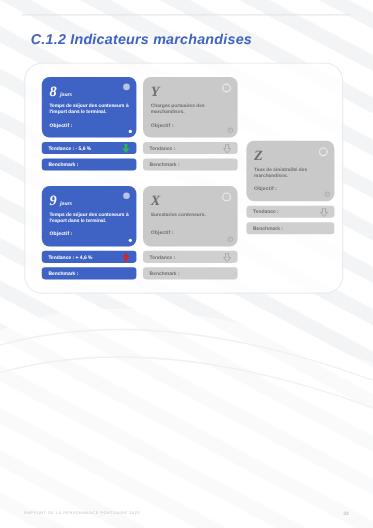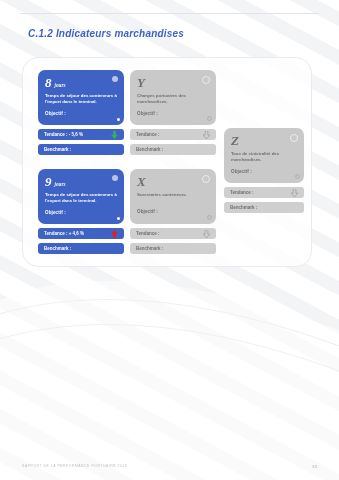--- a/index.html
+++ b/index.html
@@ -32,21 +32,21 @@
     height: 1px;
     background: #e2e4e8;
     z-index: 2;
   }
 
   
   #page-title {
     position: absolute;
     left: 28px;
     top: 28px;
-    font-size: 10px;
+    font-size: 13px;
     font-style: italic;
     font-weight: bold;
     letter-spacing: .2px;
     color: #3f63c4;
     z-index: 3;
     white-space: nowrap;
   }
 
   
   #panel {

